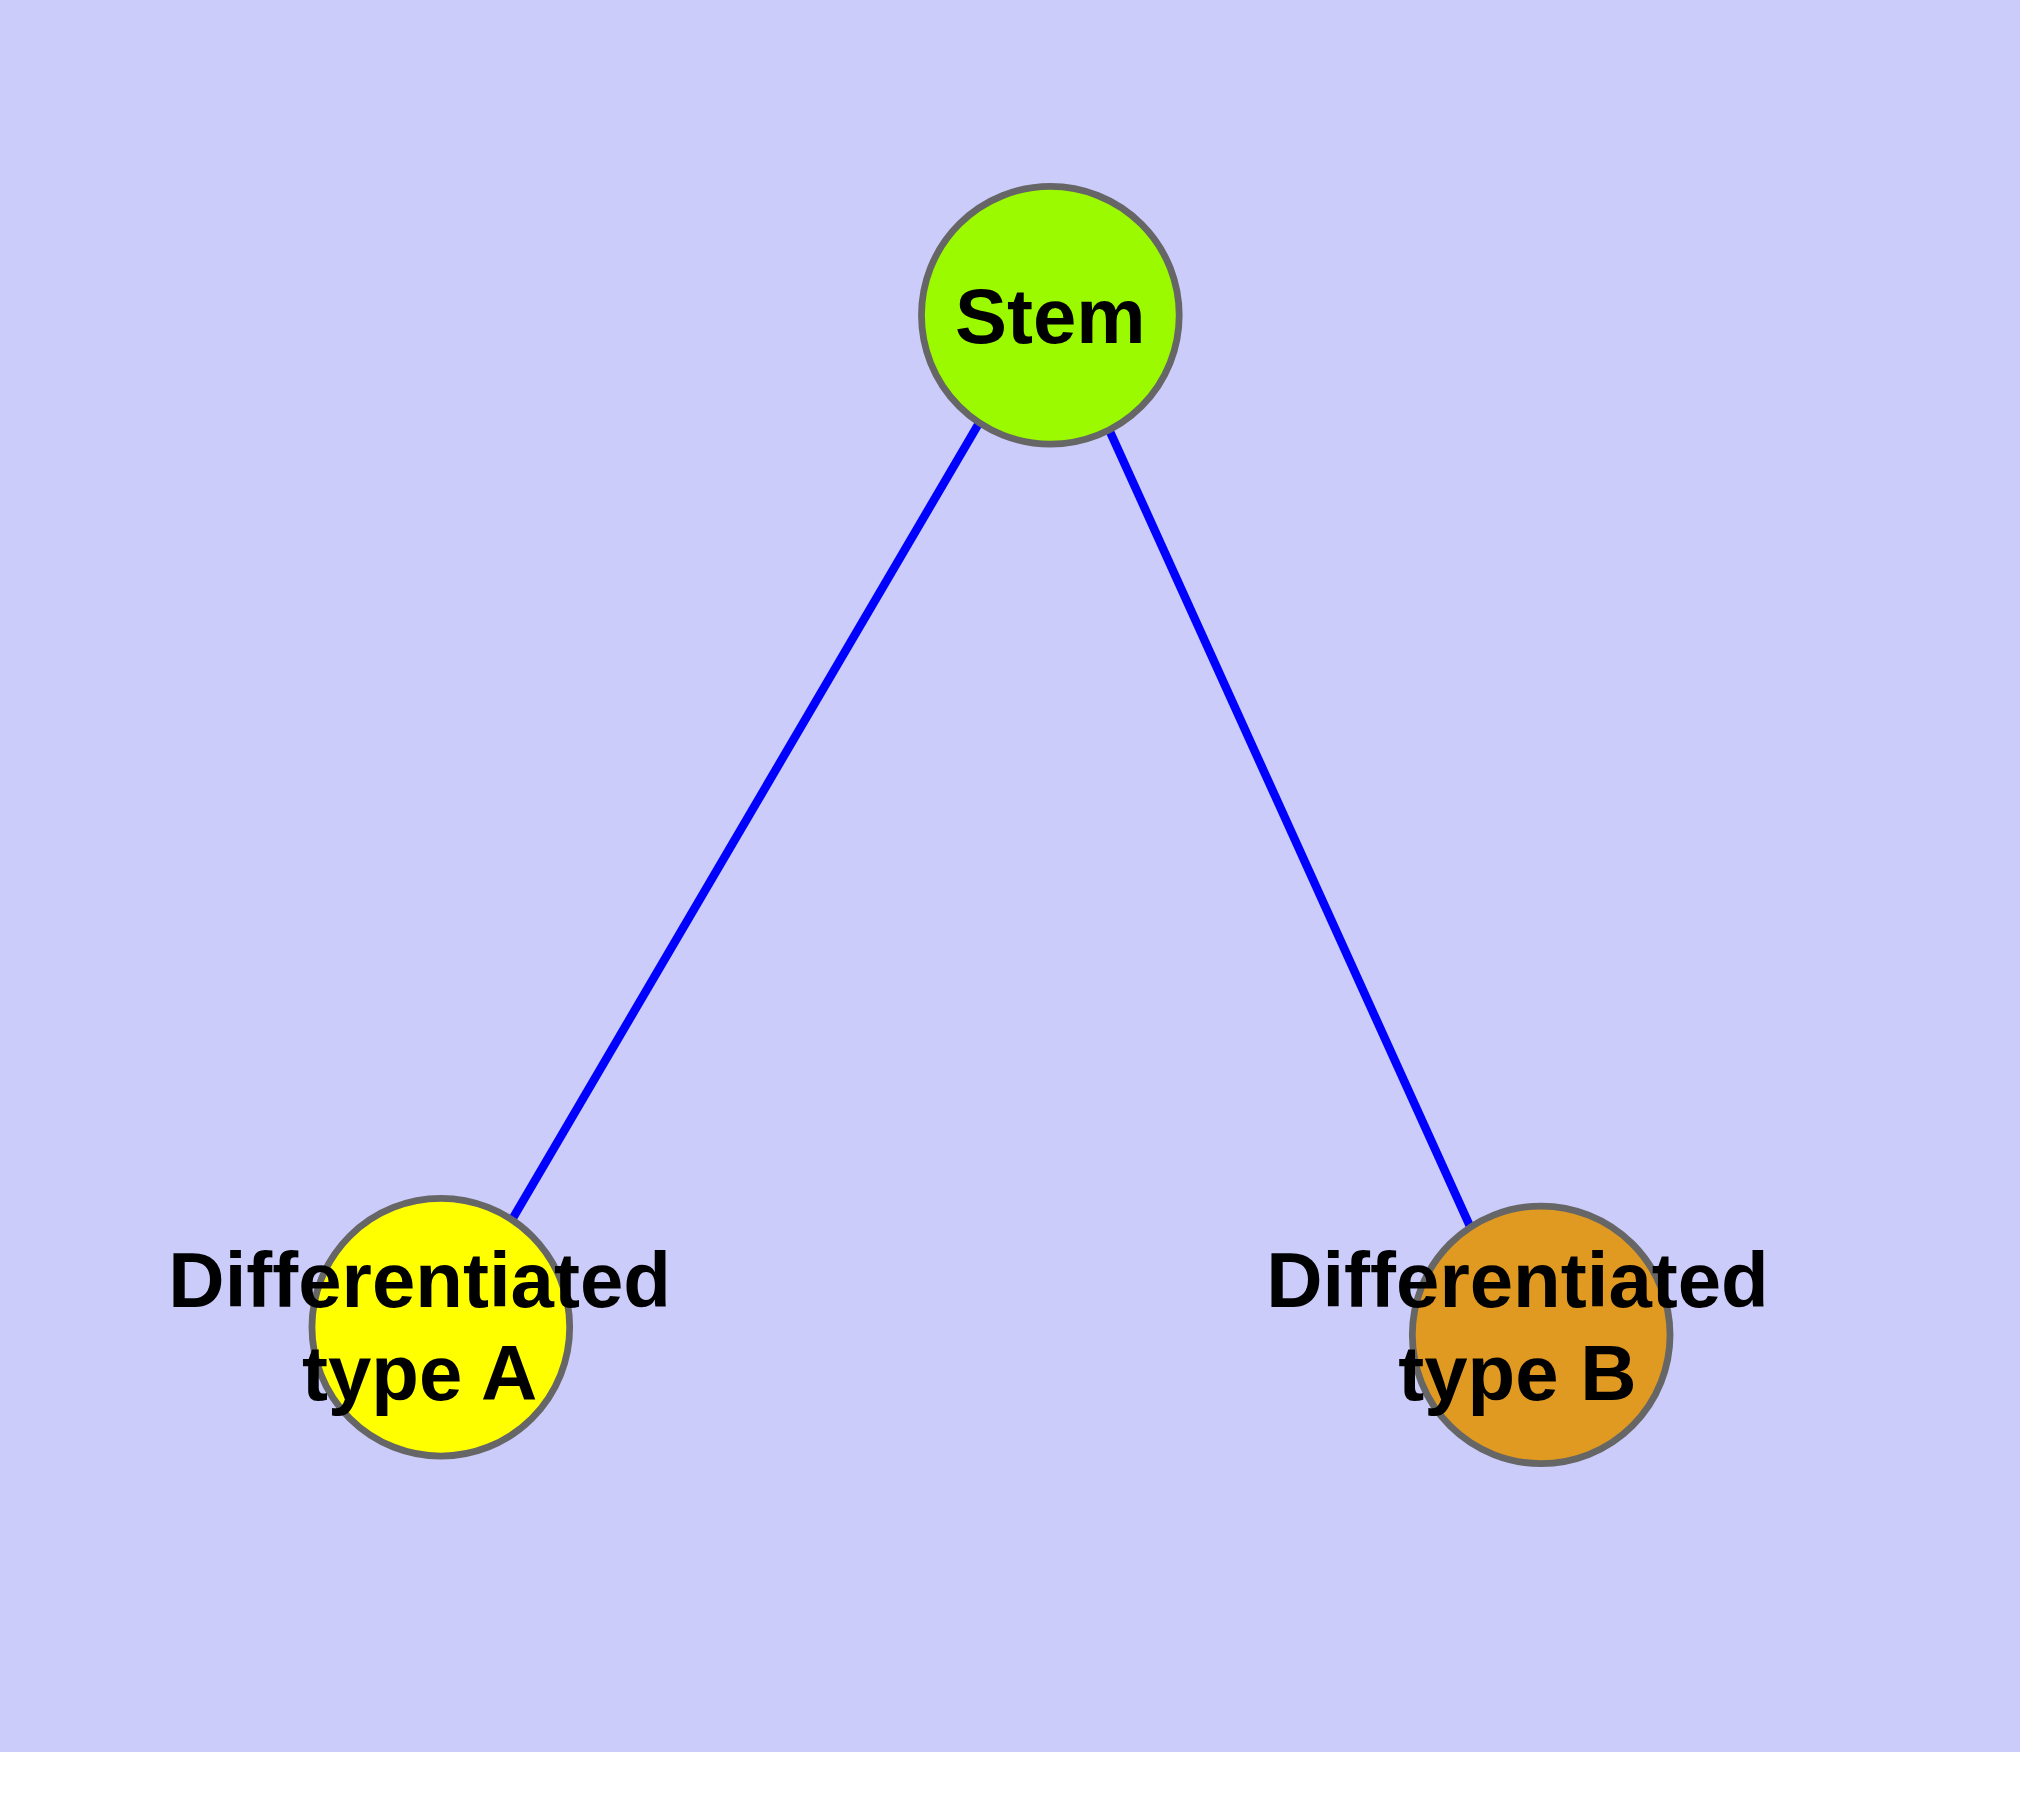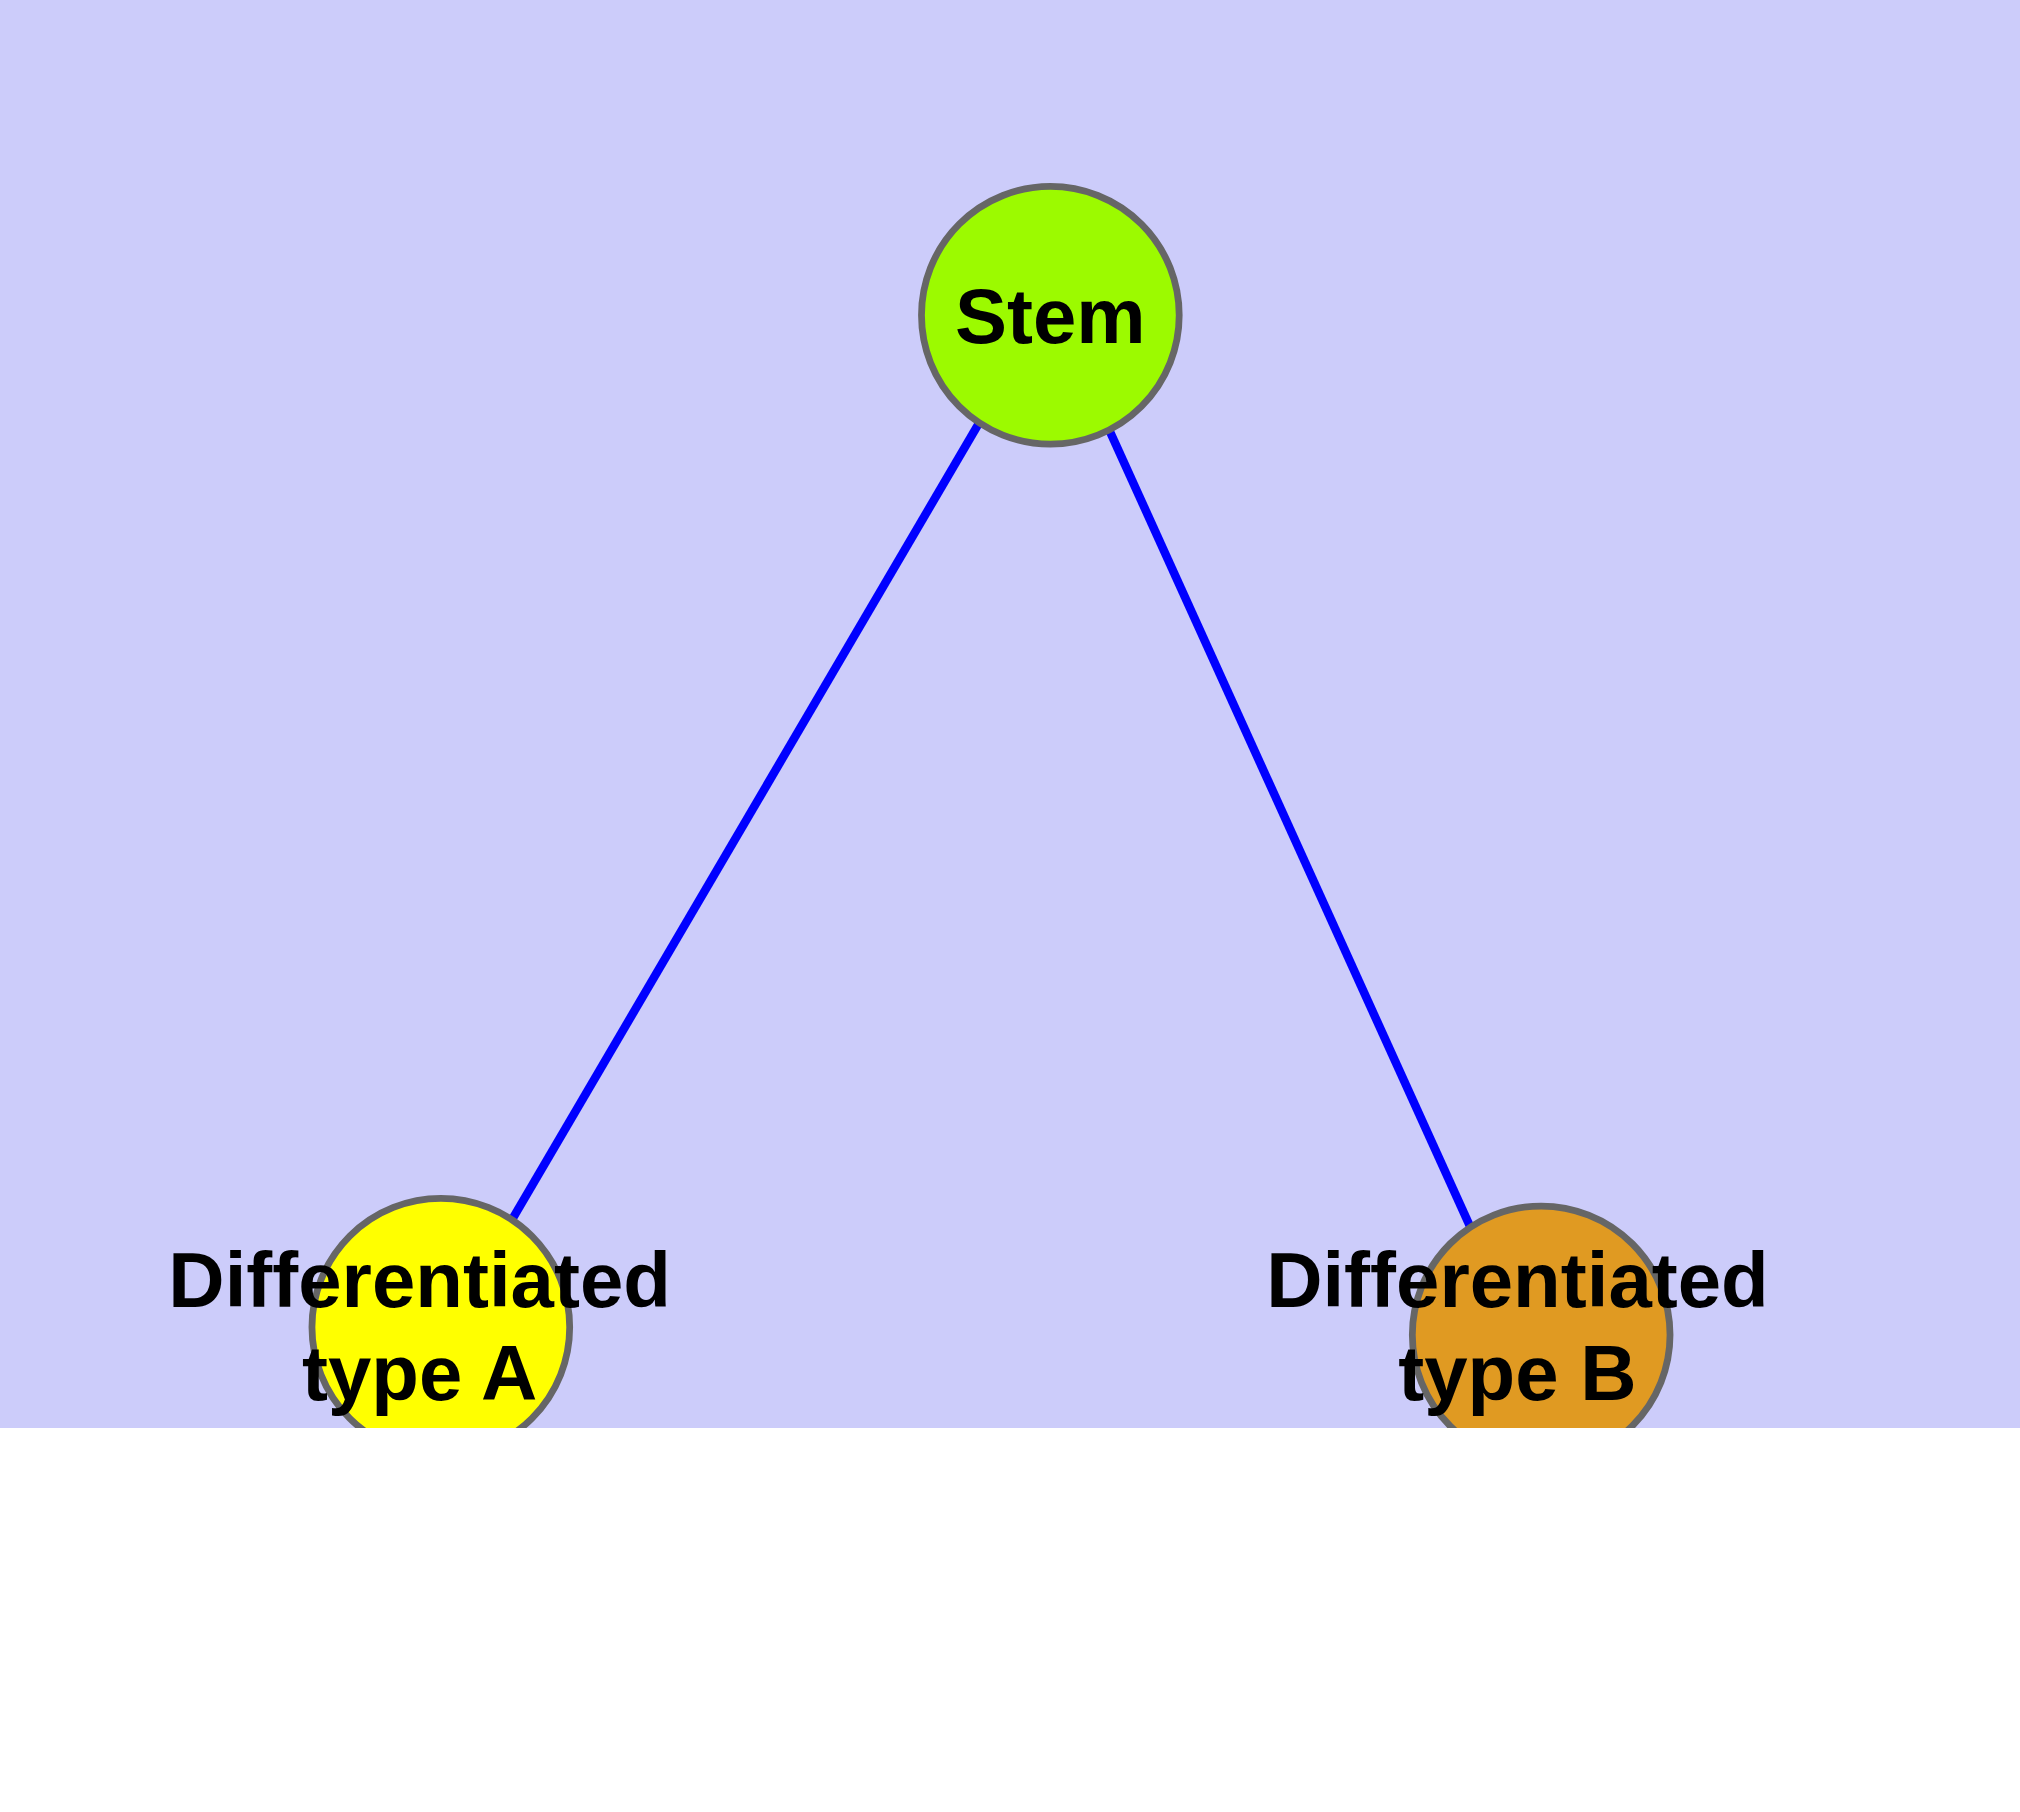--- a/index.html
+++ b/index.html
@@ -30,21 +30,21 @@
   }
   text {
     font-family: "Liberation Sans", sans-serif;
     font-weight: bold;
     fill: #000000;
   }
 </style>
 </head>
 <body>
 
-<div id="canvas" style="width: 2021px; height: 1428px; background: rgb(204, 204, 250); text-decoration: underline;">
+<div id="canvas" style="width: 2021px; height: 1752px; background: rgb(204, 204, 250); text-decoration: underline;">
   <svg id="graph-svg" viewBox="0 0 2384 2138" preserveAspectRatio="none" xmlns="http://www.w3.org/2000/svg" style="width: 2021px; height: 1812px;">
     <rect id="bg-rect" x="0" y="0" width="2384" height="2138" fill="#CCCCFA"></rect>
     <g id="edges-group">
         <line x1="1155" y1="499" x2="604" y2="1439" stroke="#0000FF" stroke-width="10" stroke-linecap="butt" class="edge-line"></line>
         <line x1="1307" y1="504" x2="1734" y2="1447" stroke="#0000FF" stroke-width="10" stroke-linecap="butt" class="edge-line"></line>
       </g>
     <g id="nodes-group">
         <circle cx="1239" cy="372" r="152" fill="#9CFA00" stroke="#666666" stroke-width="8" class="node-circle"></circle>
         <circle cx="520" cy="1566" r="152" fill="#FFFF00" stroke="#666666" stroke-width="8" class="node-circle"></circle>
         <circle cx="1818" cy="1575" r="152" fill="#E09A22" stroke="#666666" stroke-width="8" class="node-circle"></circle>

